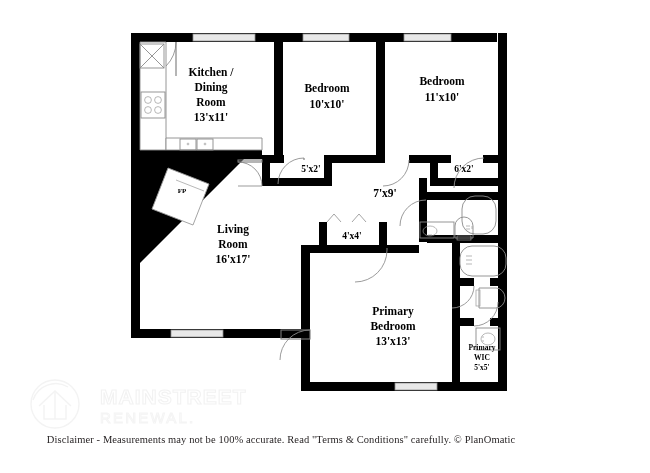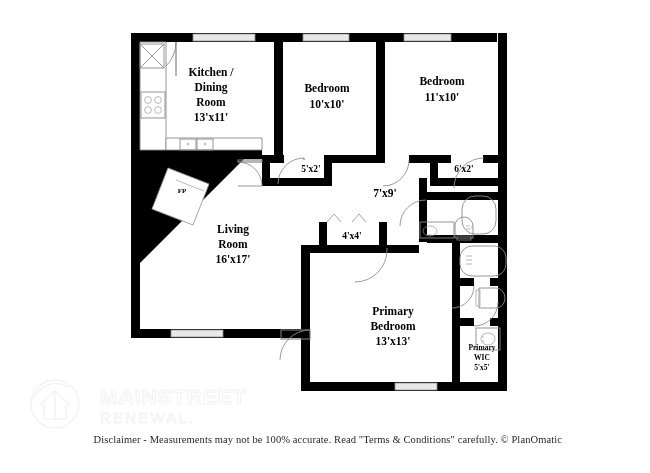--- a/index.html
+++ b/index.html
@@ -76,21 +76,21 @@
   .fp-box {
     fill: #ffffff;
     stroke: #9a9a9a;
     stroke-width: 0.9;
   }
   #disclaimer {
     position: absolute;
     left: 0;
     top: 434px;
     width: 562px;
-    text-align: right;
+    text-align: center;
     font-family: "Liberation Serif", serif;
     font-size: 10.5px;
     color: #231f20;
     letter-spacing: 0.1px;
   }
   #watermark {
     position: absolute;
     left: 28px;
     top: 378px;
     width: 230px;

